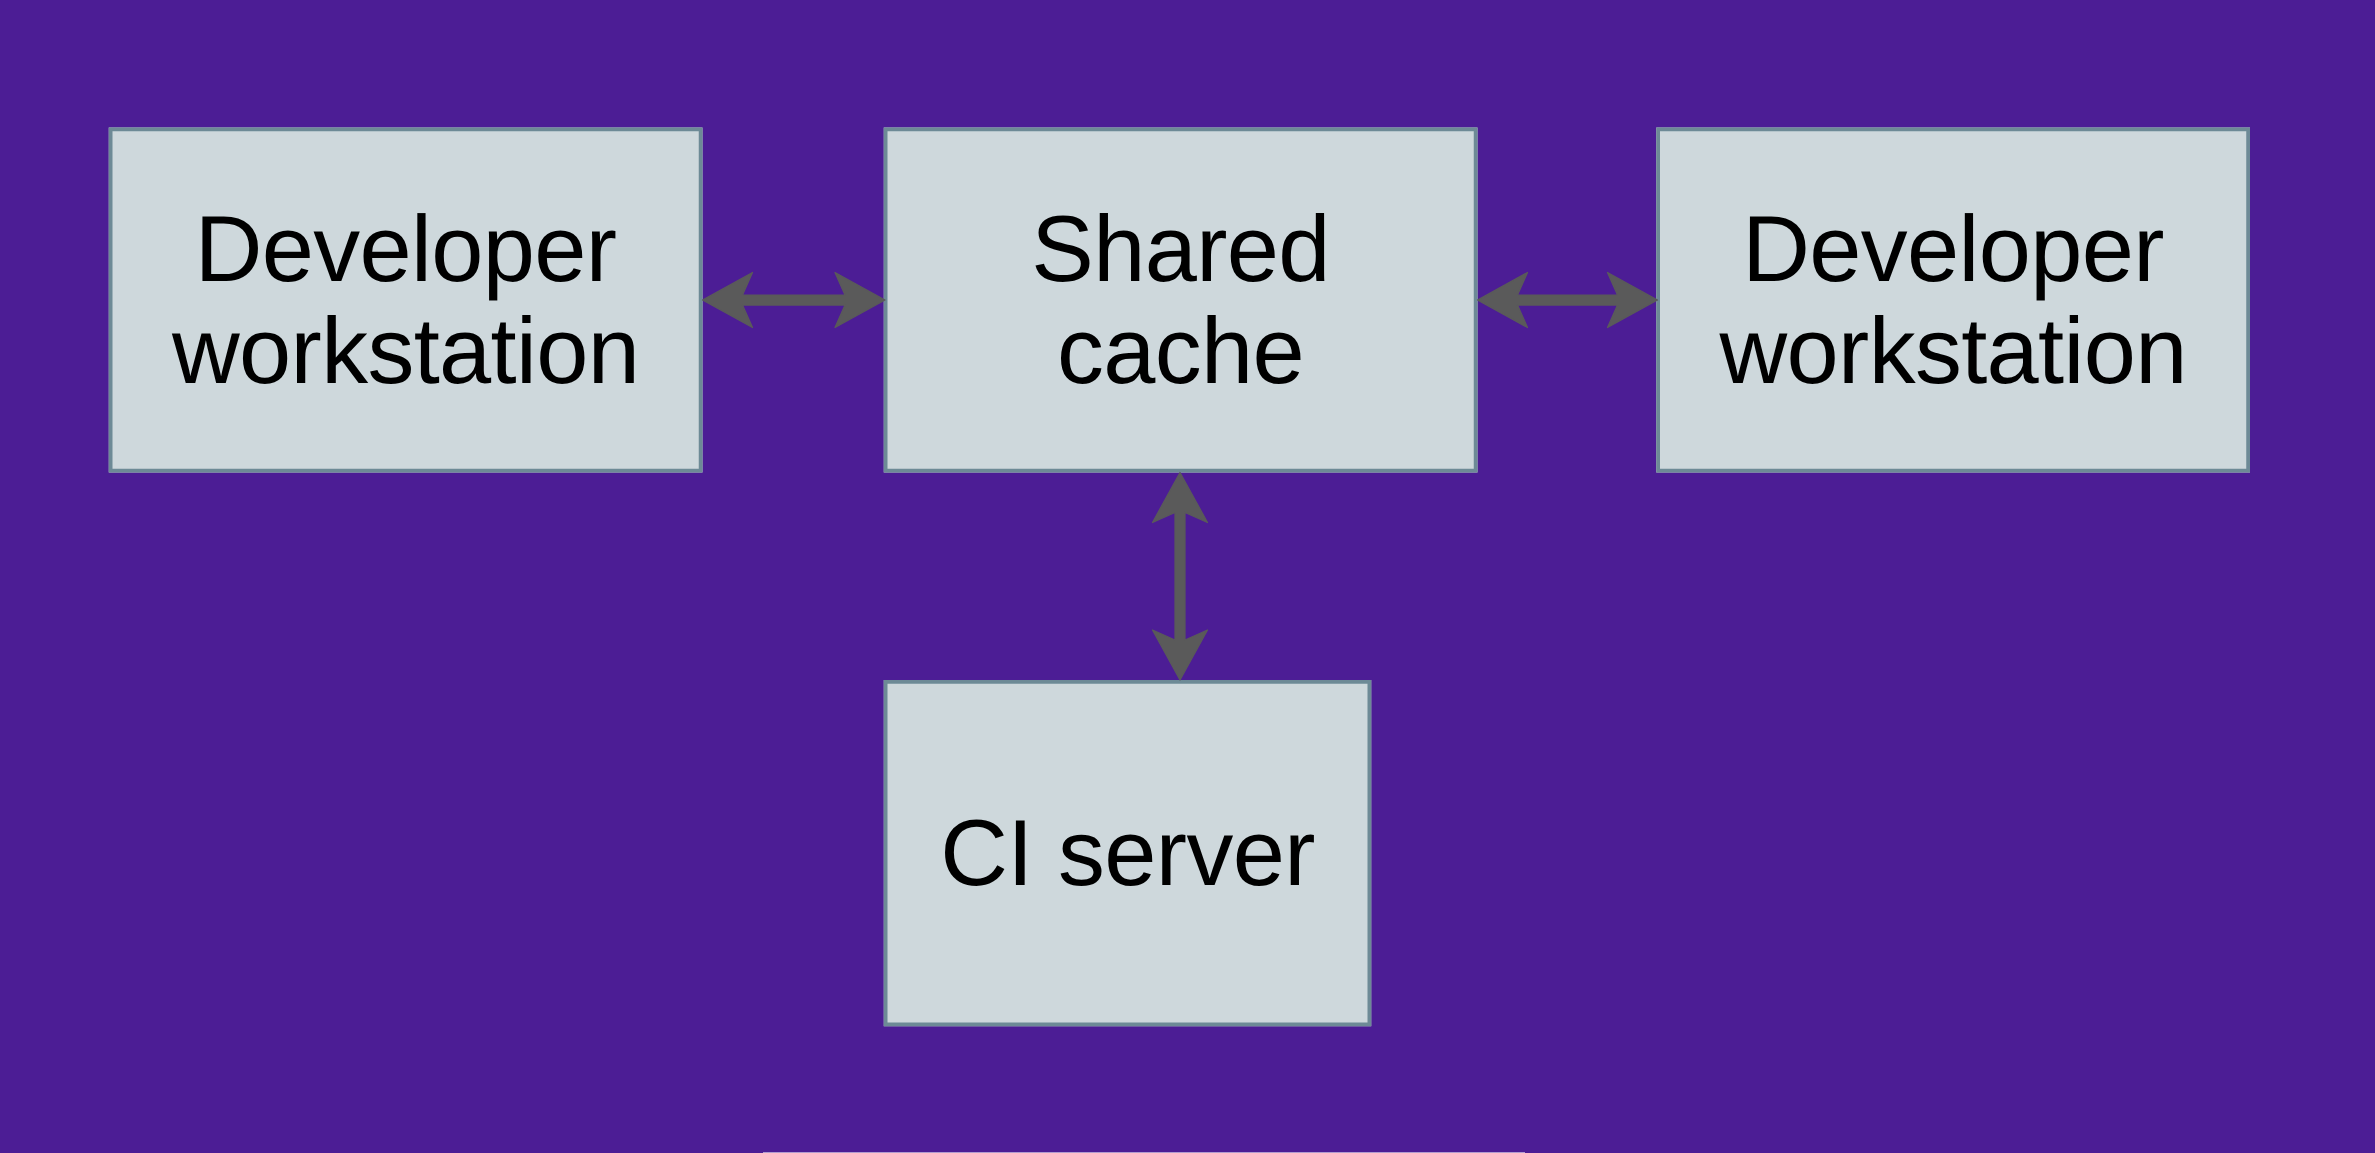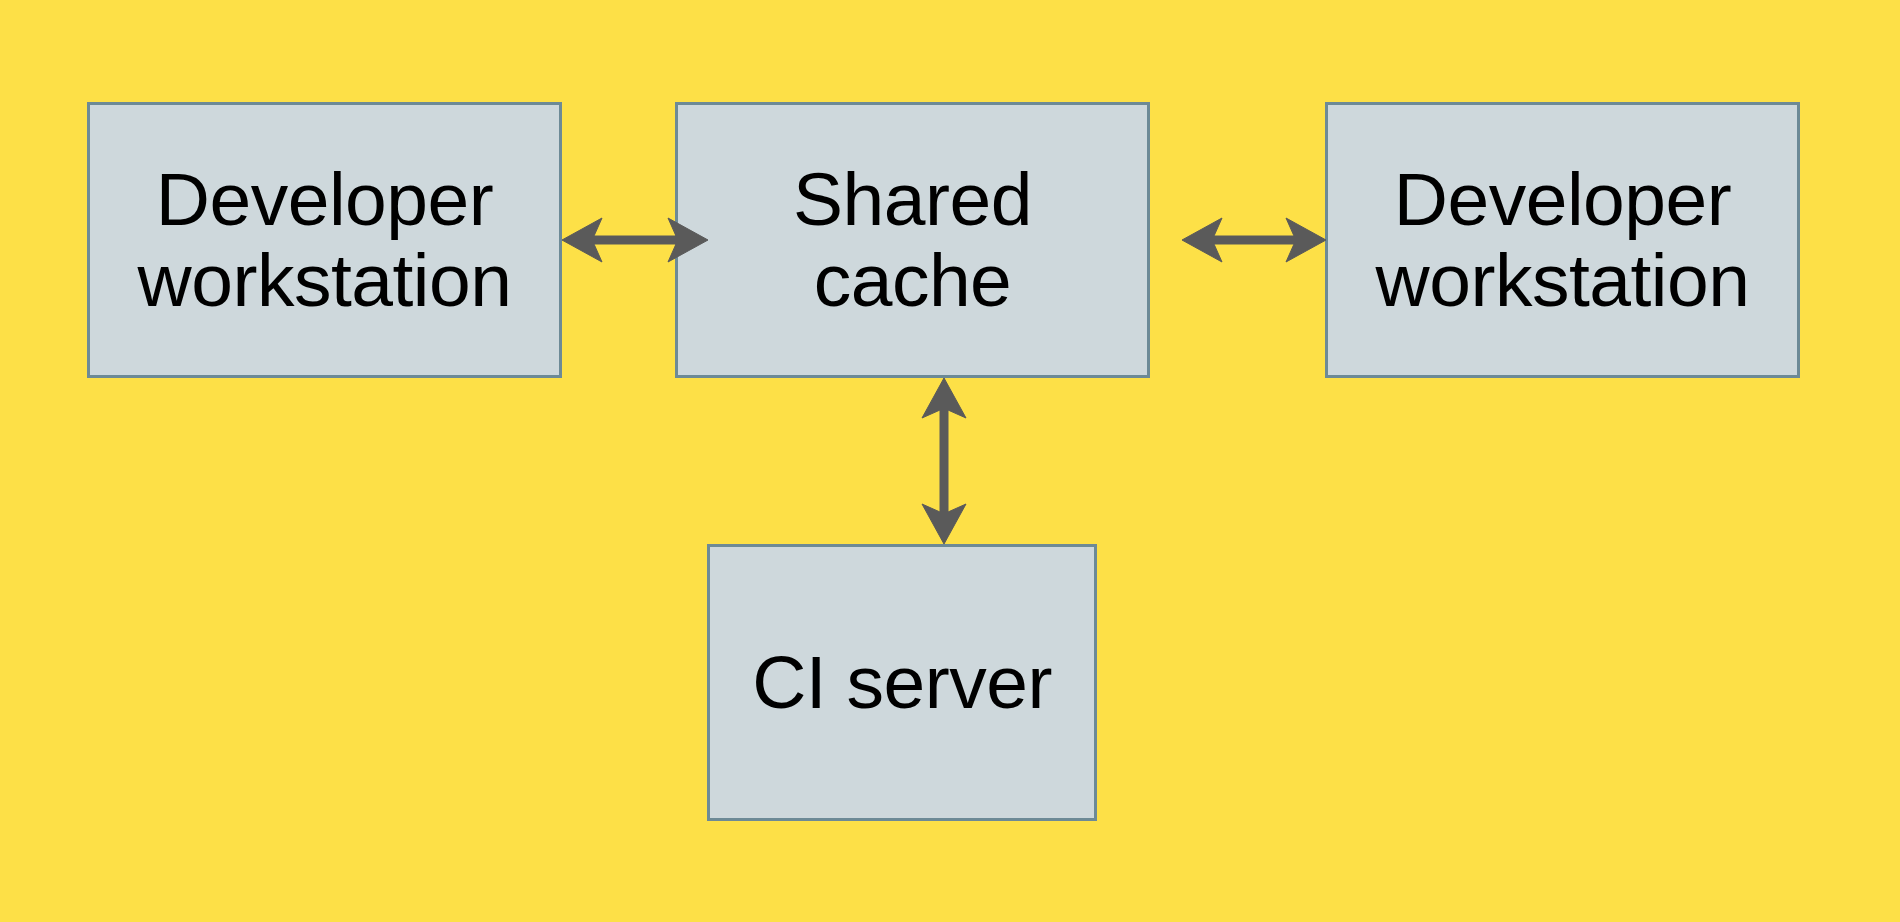--- a/index.html
+++ b/index.html
@@ -8,21 +8,21 @@
     padding: 0;
     background: #ffffff;
   }
   body {
     font-family: "Liberation Sans", sans-serif;
   }
   #canvas {
     position: relative;
     width: 1900px;
     height: 922px;
-    background: #fde047;
+    background: #4c1d95;
     overflow: hidden;
   }
   .node {
     position: absolute;
     box-sizing: border-box;
     background: #ced8dc;
     border: 3px solid #6d8a96;
     display: flex;
     align-items: center;
     justify-content: center;
@@ -32,21 +32,21 @@
     color: #000000;
     font-family: "Liberation Sans", sans-serif;
     font-size: 75px;
     line-height: 1.08;
     font-weight: 400;
     letter-spacing: -0.5px;
     white-space: pre-line;
     padding: 0 6px;
   }
   #node-dev-left  { left: 87px;   top: 102px; width: 475px; height: 276px; }
-  #node-shared    { left: 675px;  top: 102px; width: 475px; height: 276px; }
+  #node-shared    { left: 707px;  top: 102px; width: 475px; height: 276px; }
   #node-dev-right { left: 1325px; top: 102px; width: 475px; height: 276px; }
   #node-ci        { left: 707px;  top: 544px; width: 390px; height: 277px; }
 
   .edge {
     position: absolute;
     overflow: visible;
   }
   #edge-left-shared  { left: 560px;  top: 206px; width: 150px; height: 68px; }
   #edge-shared-right { left: 1180px; top: 206px; width: 148px; height: 68px; }
   #edge-shared-ci    { left: 910px;  top: 376px; width: 68px;  height: 170px; }

